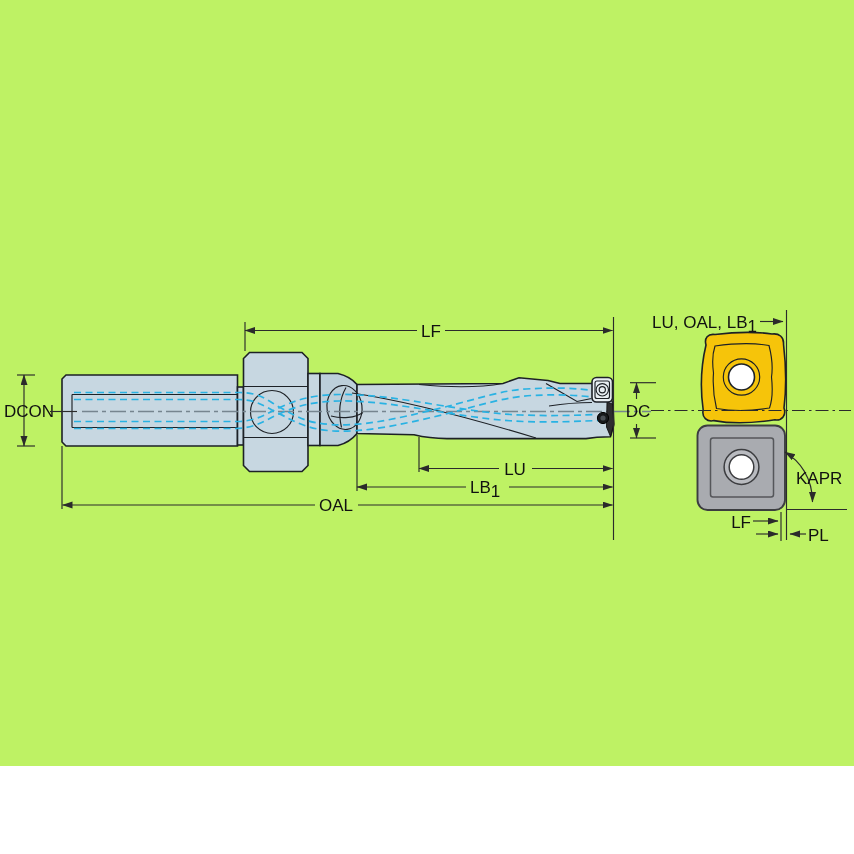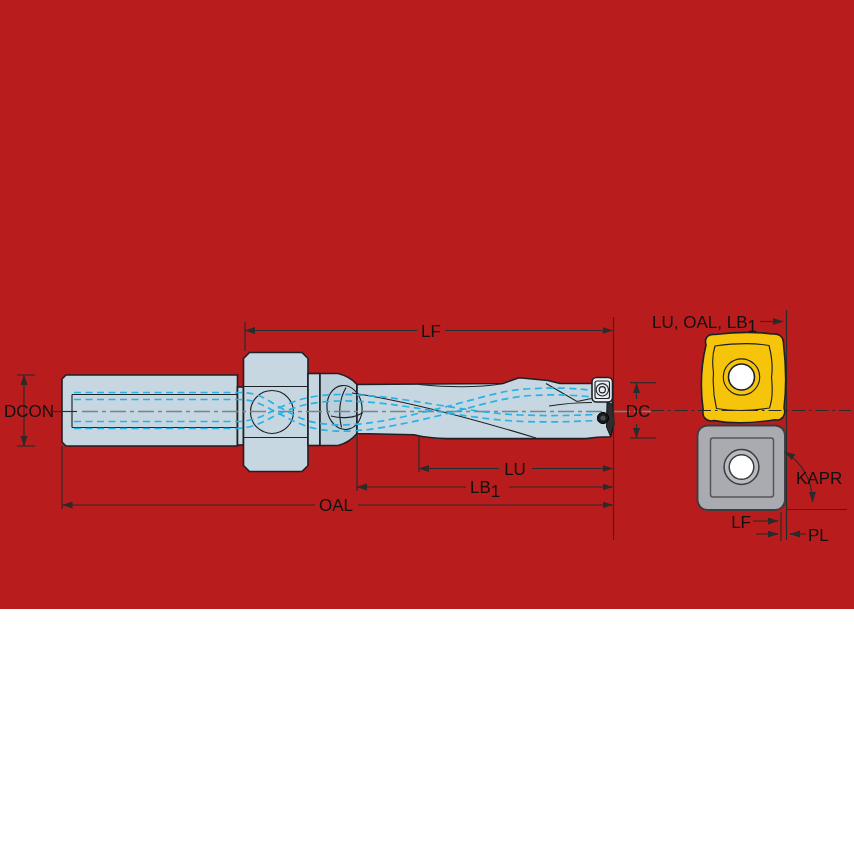--- a/index.html
+++ b/index.html
@@ -1,16 +1,16 @@
 <!DOCTYPE html>
 <html><head>
 <meta charset="utf-8">
 <style>
   html,body{margin:0;padding:0;background:#ffffff;}
-  .stage{width:854px;height:609px;position:relative;background:#b91c1c;overflow:hidden;}
+  .stage{width:854px;height:766px;position:relative;background:#bef264;overflow:hidden;}
   svg{display:block;}
   text{font-family:"Liberation Sans","DejaVu Sans",sans-serif;font-size:17px;fill:#111;}
   .dimline{stroke:#2b2b2b;stroke-width:1.15;fill:none;}
   .outline{stroke:#1d2126;stroke-width:1.6;}
   .thin{stroke:#1d2126;stroke-width:1.15;fill:none;}
   .coolant{fill:none;stroke-width:1.7;stroke-dasharray:7 4.5;}
 </style>
 </head>
 <body>
 

